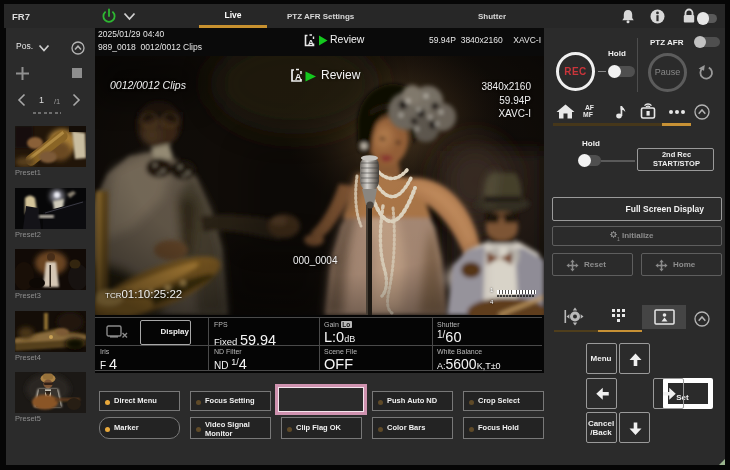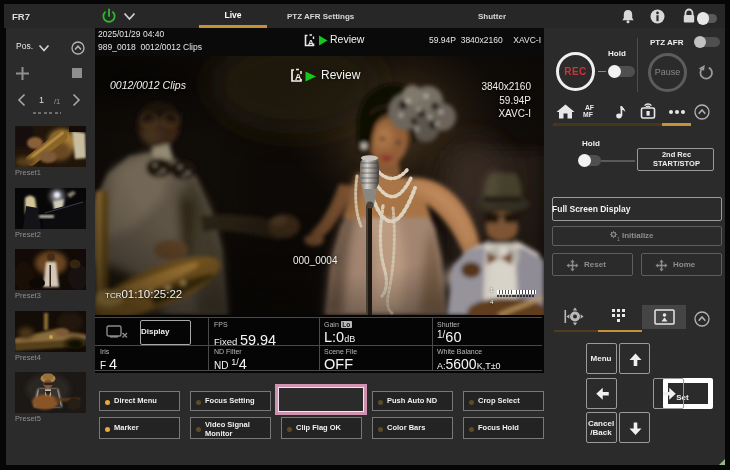--- a/index.html
+++ b/index.html
@@ -386,21 +386,21 @@
     <div class="abs" style="left:224px;top:2px;width:1px;height:54px;background:#4a4a4a;"></div>
     <div class="abs" style="left:337px;top:2px;width:1px;height:54px;background:#4a4a4a;"></div>
     <div class="abs" style="left:0;top:30px;width:447px;height:1px;background:#4a4a4a;"></div>
 
     <svg class="abs" style="left:11px;top:10px;" width="23" height="14" viewBox="0 0 23 14">
       <rect x="1" y="1" width="14" height="10" rx="1.5" fill="none" stroke="#8a8a8a" stroke-width="1.4"></rect>
       <rect x="4" y="11" width="8" height="1.6" fill="#8a8a8a"></rect>
       <path d="M16.5 8 L21 12.5 M21 8 L16.5 12.5" stroke="#8a8a8a" stroke-width="1.4"></path>
     </svg>
     <div class="abs" style="left:45px;top:4.5px;width:51px;height:25px;border:1.5px solid #a8a8a8;border-radius:2px;">
-      <div class="txt" style="left:0;top:0;width:48px;text-align:left;line-height:22px;font-size:8px;font-weight:bold;color:#f0f0f0;">Display</div>
+      <div class="txt" style="left:0;top:0;width:48px;text-align:right;line-height:22px;font-size:8px;font-weight:bold;color:#f0f0f0;">Display</div>
     </div>
 
     <div class="txt" style="left:119px;top:6px;font-size:7px;color:#b8b8b8;">FPS</div>
     <div class="txt" style="left:119px;top:17px;font-size:9.5px;color:#f5f5f5;">Fixed <span style="font-size:14.5px;">59.94</span></div>
 
     <div class="txt" style="left:229px;top:6px;font-size:7px;color:#b8b8b8;">Gain <span style="background:#b8b8b8;color:#141414;font-size:6.5px;font-weight:bold;padding:0 1.5px;border-radius:1px;">Lo</span></div>
     <div class="txt" style="left:229px;top:14px;font-size:14.5px;color:#f5f5f5;">L:0<span style="font-size:9px;">dB</span></div>
 
     <div class="txt" style="left:342px;top:6px;font-size:7px;color:#b8b8b8;">Shutter</div>
     <div class="txt" style="left:342px;top:14px;font-size:10px;color:#f5f5f5;"><span style="vertical-align:4px;">1/</span><span style="font-size:14.5px;">60</span></div>
@@ -428,21 +428,21 @@
       <div class="txt" style="left:14px;top:0;font-size:7.5px;font-weight:bold;color:#f0f0f0;line-height:18px;">Focus Setting</div>
     </div>
     <div class="abs btn" style="left:277px;top:18px;width:81px;height:20px;">
       <div class="abs" style="left:5px;top:7.5px;width:5px;height:5px;border-radius:50%;background:#5f4a28;"></div>
       <div class="txt" style="left:14px;top:0;font-size:7.5px;font-weight:bold;color:#f0f0f0;line-height:18px;">Push Auto ND</div>
     </div>
     <div class="abs btn" style="left:368px;top:18px;width:81px;height:20px;">
       <div class="abs" style="left:5px;top:7.5px;width:5px;height:5px;border-radius:50%;background:#5f4a28;"></div>
       <div class="txt" style="left:14px;top:0;font-size:7.5px;font-weight:bold;color:#f0f0f0;line-height:18px;">Crop Select</div>
     </div>
-    <div class="abs btn" style="left:4px;top:44px;width:81px;height:22px;">
+    <div class="abs btn" style="left:4px;top:44px;width:81px;height:22px;border-radius:10px;">
       <div class="abs" style="left:5px;top:8.5px;width:5px;height:5px;border-radius:50%;background:#e9a93b;"></div>
       <div class="txt" style="left:14px;top:0;font-size:7.5px;font-weight:bold;color:#f0f0f0;line-height:20px;">Marker</div>
     </div>
     <div class="abs btn" style="left:95px;top:44px;width:81px;height:22px;">
       <div class="abs" style="left:5px;top:8.5px;width:5px;height:5px;border-radius:50%;background:#5f4a28;"></div>
       <div class="txt" style="left:14px;top:0;font-size:7.5px;font-weight:bold;color:#f0f0f0;line-height:8.5px;padding-top:3px;">Video Signal<br>Monitor</div>
     </div>
     <div class="abs btn" style="left:186px;top:44px;width:81px;height:22px;padding-left:8px;">
       <div class="abs" style="left:5px;top:8.5px;width:5px;height:5px;border-radius:50%;background:#5f4a28;"></div>
       <div class="txt" style="left:14px;top:0;font-size:7.5px;font-weight:bold;color:#f0f0f0;line-height:20px;">Clip Flag OK</div>
@@ -497,21 +497,21 @@
     </svg>
   <div class="abs" style="left:9px;top:95px;width:109px;height:3px;background:#46371a;"></div>
   <div class="abs" style="left:118px;top:95px;width:29px;height:3px;background:#c79135;"></div>
   <div class="txt" style="left:38px;top:111px;font-size:8px;font-weight:bold;color:#f0f0f0;">Hold</div>
   <div class="abs" style="left:36px;top:127px;width:21px;height:11px;background:#4f4f4f;border-radius:5.5px;"></div>
   <div class="abs" style="left:34px;top:126px;width:13px;height:13px;background:#f2f2f2;border-radius:50%;"></div>
   <div class="abs" style="left:57px;top:132px;width:34px;height:1.5px;background:#5a5a5a;"></div>
   <div class="abs" style="left:93px;top:120px;width:77px;height:23px;border:1px solid #9a9a9a;border-radius:2px;"></div>
   <div class="txt" style="left:93px;top:123px;width:79px;text-align:center;font-size:7.5px;font-weight:bold;color:#f0f0f0;line-height:8.5px;">2nd Rec<br>START/STOP</div>
   <div class="abs" style="left:8px;top:169px;width:170px;height:24px;border:1px solid #9a9a9a;border-radius:2px;"></div>
-  <div class="txt" style="left:8px;top:169px;width:152px;text-align:left;line-height:24px;font-size:8.5px;font-weight:bold;color:#f2f2f2;">Full Screen Display</div>
+  <div class="txt" style="left:8px;top:169px;width:152px;text-align:right;line-height:24px;font-size:8.5px;font-weight:bold;color:#f2f2f2;">Full Screen Display</div>
   <div class="abs" style="left:8px;top:198px;width:170px;height:20px;border:1px solid #5e5e5e;border-radius:2px;"></div>
   <svg class="abs" style="left:66px;top:203px;" width="10" height="10" viewBox="0 0 10 10">
 <circle cx="3.5" cy="3.5" r="2" fill="none" stroke="#8a8a8a" stroke-width="1.2"></circle>
 <path d="M3.5 0 L3.5 1.5 M3.5 5.5 L3.5 7 M0 3.5 L1.5 3.5 M5.5 3.5 L7 3.5 M1 1 L2 2 M5 5 L6 6 M5 2 L6 1 M1 6 L2 5" stroke="#8a8a8a" stroke-width="0.9"></path>
 <text x="7" y="9.5" font-size="5" fill="#8a8a8a">1</text>
     </svg>
   <div class="txt" style="left:78px;top:198px;font-size:8px;font-weight:bold;color:#8d8d8d;line-height:20px;">Initialize</div>
   <div class="abs" style="left:8px;top:225px;width:81px;height:23px;border:1px solid #5e5e5e;border-radius:2px;"></div>
   <svg class="abs" style="left:22px;top:231px;" width="13" height="13" viewBox="0 0 13 13">
 <path d="M5.5 5.5 L7.5 5.5 L7.5 7.5 L5.5 7.5 Z" fill="#8a8a8a"></path>

